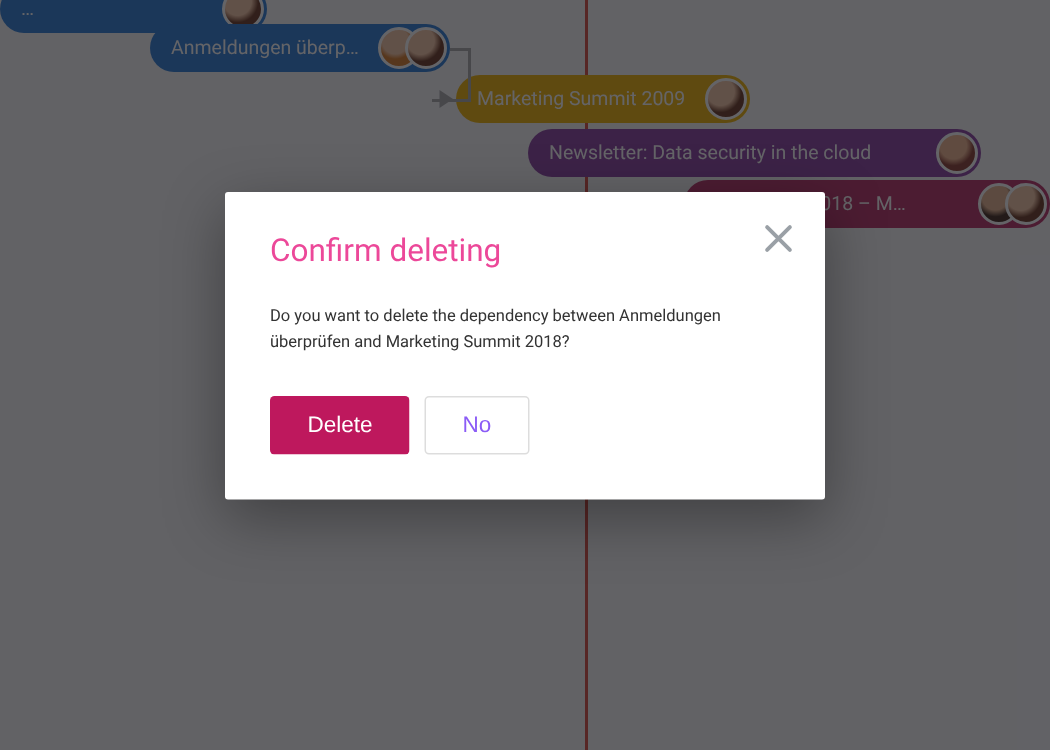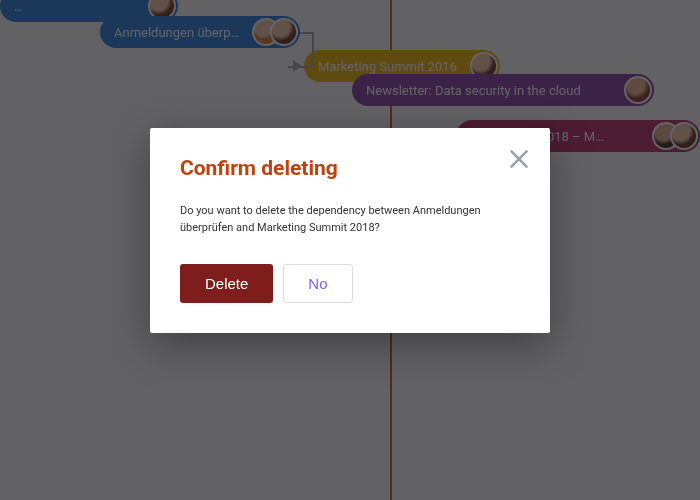--- a/index.html
+++ b/index.html
@@ -66,21 +66,21 @@
   }
   .modal {
     width: 400px;
     background: #fff;
     border-radius: 2px;
     box-shadow: 0 12px 40px rgba(0,0,0,.35);
     padding: 28px 30px 30px;
     position: relative;
   }
   .modal h2 {
-    font-size: 21px; font-weight: 700; color: #c2410c;
+    font-size: 21px; font-weight: 400; color: #ec4899;
     margin-bottom: 22px;
   }
   .modal p {
     font-size: 11px; line-height: 1.55; color: #333;
     margin-bottom: 28px;
   }
   .modal .close {
     position: absolute; top: 18px; right: 18px;
     width: 26px; height: 26px; cursor: pointer;
     color: #9aa0a6;
@@ -88,21 +88,21 @@
   .modal .close svg { width: 100%; height: 100%; }
   .btn-row { display: flex; gap: 10px; }
   .btn {
     padding: 10px 24px;
     font-size: 15px;
     border-radius: 3px;
     cursor: pointer;
     border: 1px solid transparent;
   }
   .btn-danger {
-    background: #7f1d1d; color: #fff;
+    background: #be185d; color: #fff;
   }
   .btn-secondary {
     background: #fff; color: #8b5cf6; border-color: #ddd;
   }
 </style>
 </head>
 <body>
 
 <div class="gantt">
   <div class="today-line" id="today-line" style="left: 390px;"></div>
@@ -114,26 +114,26 @@
         </div>
       </div>
       <div class="bar" style="background: rgb(42, 123, 214); left: 100px; top: 16px; width: 200px; align-items: center;">
         <span class="label">Anmeldungen überp…</span>
         <div class="avatar-stack">
           <div class="avatar av1"></div>
           <div class="avatar av2"></div>
         </div>
       </div>
       <div class="bar" style="background: rgb(241, 179, 0); left: 304px; top: 50px; width: 196px;">
-        <span class="label">Marketing Summit 2016</span>
+        <span class="label">Marketing Summit 2009</span>
         <div class="avatar-stack">
           <div class="avatar av1"></div>
         </div>
       </div>
-      <div class="bar" style="background: rgb(138, 63, 160); left: 352px; top: 74px; width: 302px;">
+      <div class="bar" style="background: rgb(138, 63, 160); left: 352px; top: 86px; width: 302px;">
         <span class="label">Newsletter: Data security in the cloud</span>
         <div class="avatar-stack">
           <div class="avatar av3"></div>
         </div>
       </div>
       <div class="bar" style="background: rgb(184, 46, 99); left: 456px; top: 120px; width: 244px;">
         <span class="label">Conference 2018 – M…</span>
         <div class="avatar-stack">
           <div class="avatar av1"></div>
           <div class="avatar av4"></div>

